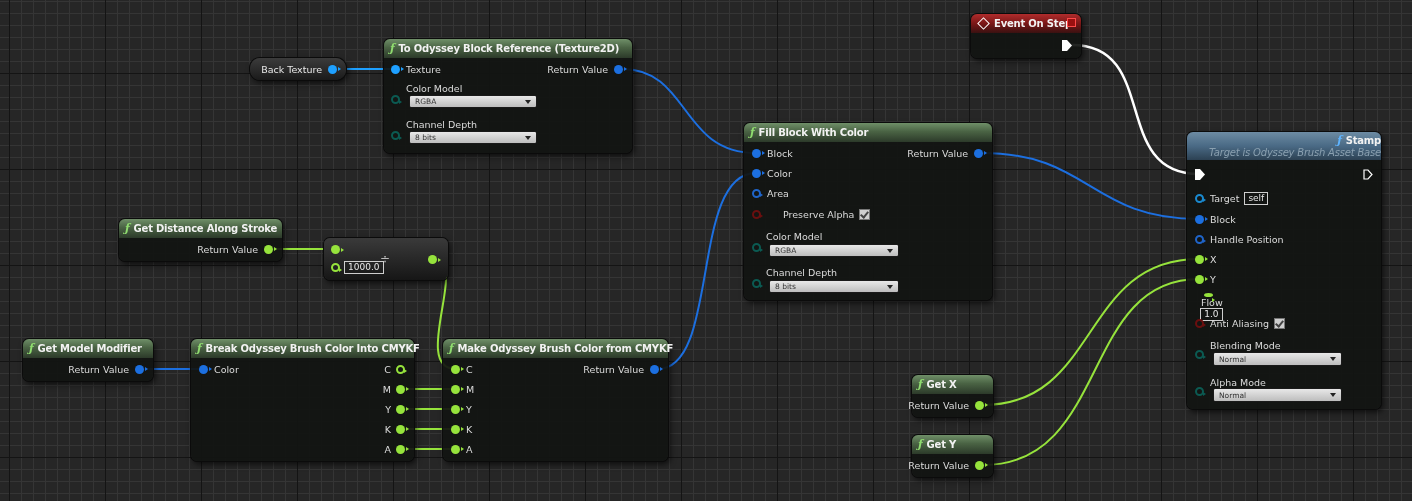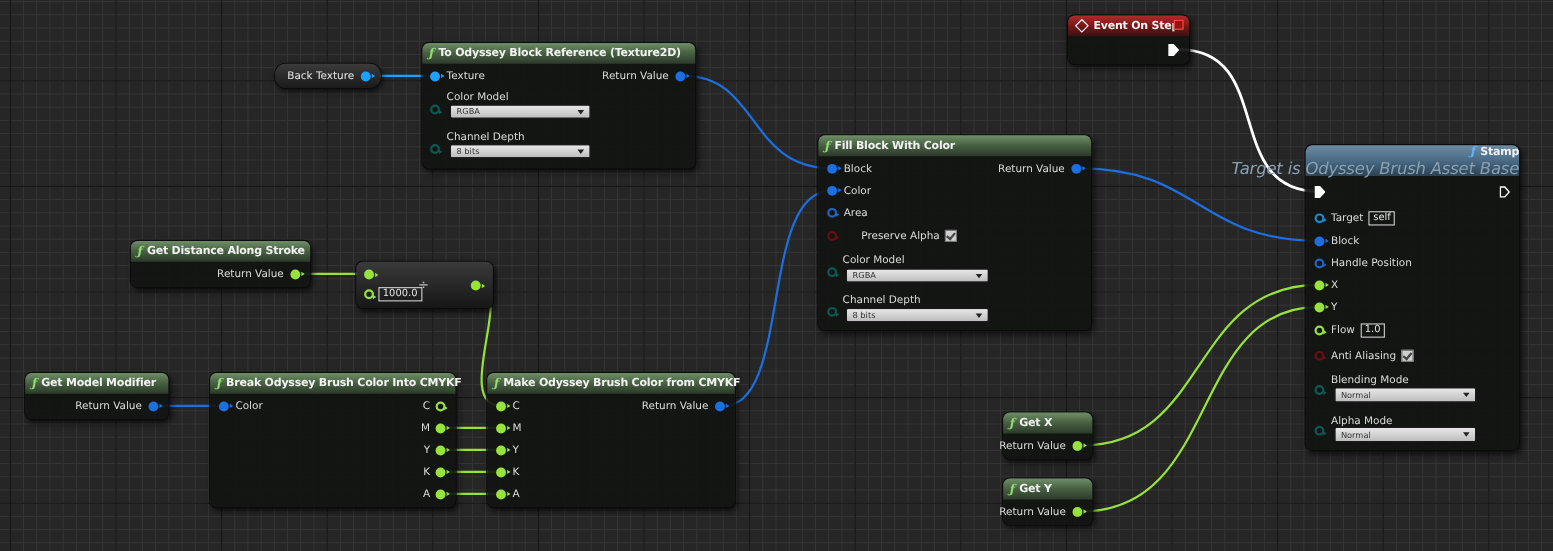--- a/index.html
+++ b/index.html
@@ -13,21 +13,21 @@
     background-size:96px 96px,96px 96px,12px 12px,12px 12px;
     background-position:9px 73px,9px 73px,9px 1px,9px 1px;
   }
   svg.wires{position:absolute;left:0;top:0;width:1412px;height:501px;pointer-events:none;z-index:1;}
   .node{position:absolute;background:rgba(18,20,18,0.93);border-radius:6px;box-shadow:0 0 0 1px #0b0b0b,2px 3px 6px rgba(0,0,0,0.7);z-index:2;color:#e0e0e0;font-size:10px;}
   .node .hdr{height:19px;border-radius:6px 6px 0 0;display:flex;align-items:center;padding-left:6px;font-weight:bold;color:#f2f2f2;font-size:10px;white-space:nowrap;letter-spacing:-0.2px;
     background:linear-gradient(to bottom,#6f8f68 0%,#4a6344 45%,#2c3a2a 100%);}
   .node .hdr.red{background:linear-gradient(to bottom,#b02c2c 0%,#7a1717 50%,#3a1111 100%);}
   .node .hdr.blue{background:linear-gradient(to bottom,#6d8ba3 0%,#4a6a85 50%,#2c4153 100%);height:28px;align-items:flex-end;flex-direction:column;justify-content:center;}
   .fn{font-style:italic;color:#8fdc6f;font-family:"DejaVu Serif",serif;margin-right:4px;font-size:11px;}
-  .hdr .sub{font-style:italic;font-weight:normal;color:#8aa0b0;font-size:15px;margin-left:14px;}
+  .hdr .sub{font-style:italic;font-weight:normal;color:#8aa0b0;font-size:10px;margin-left:14px;}
   .row{position:absolute;display:flex;align-items:center;height:14px;font-size:9.5px;color:#dcdcdc;white-space:nowrap;}
   .pin{width:9px;height:9px;border-radius:50%;display:inline-block;box-sizing:border-box;position:relative;}
   .pin::after{content:"";position:absolute;right:-4px;top:2.5px;border-left:3px solid currentColor;border-top:2px solid transparent;border-bottom:2px solid transparent;}
   .pin.blue{background:#1c6fe0;color:#1c6fe0;}
   .pin.lblue{background:#1ea0ff;color:#1ea0ff;}
   .pin.blue-o{border:2px solid #1f64c8;color:#1f64c8;}
   .pin.cyan-o{border:2px solid #0e9aa0;color:#0e9aa0;}
   .pin.teal-o{border:2px solid #0b5a52;color:#0b5a52;}
   .pin.green{background:#96e33c;color:#96e33c;}
   .pin.green-o{border:2px solid #96e33c;color:#96e33c;}
@@ -183,21 +183,21 @@
       <span style="margin-left:6px;">Handle Position</span>
     </div>
   <div class="row" style="left:8px;top:120px;">
       <span class="pin green"></span>
       <span style="margin-left:6px;">X</span>
     </div>
   <div class="row" style="left:8px;top:140px;">
       <span class="pin green"></span>
       <span style="margin-left:6px;">Y</span>
     </div>
-  <div class="row" style="left:8px;top:161px;">
+  <div class="row" style="left:8px;top:161px;flex-direction:column;">
       <span class="pin green-o"></span>
       <span style="margin-left:6px;">Flow</span>
       <span class="valbox">1.0</span>
     </div>
   <div class="row" style="left:8px;top:184px;">
       <span class="pin red-o"></span>
       <span style="margin-left:6px;">Anti Aliasing</span>
       <span class="checkbox"></span>
     </div>
   <span class="lbl" style="left:23px;top:208px;">Blending Mode</span>

